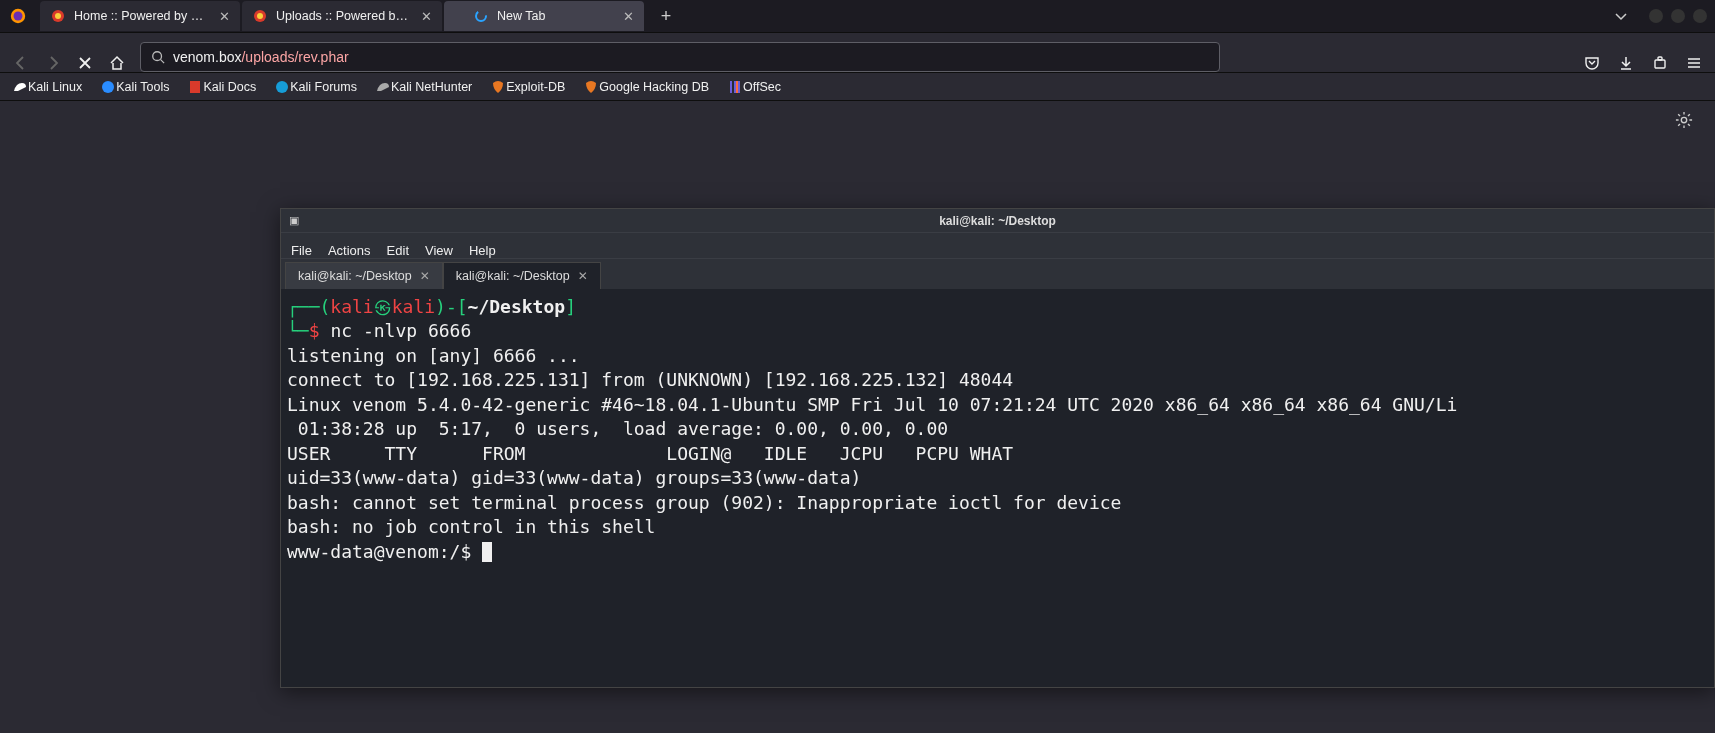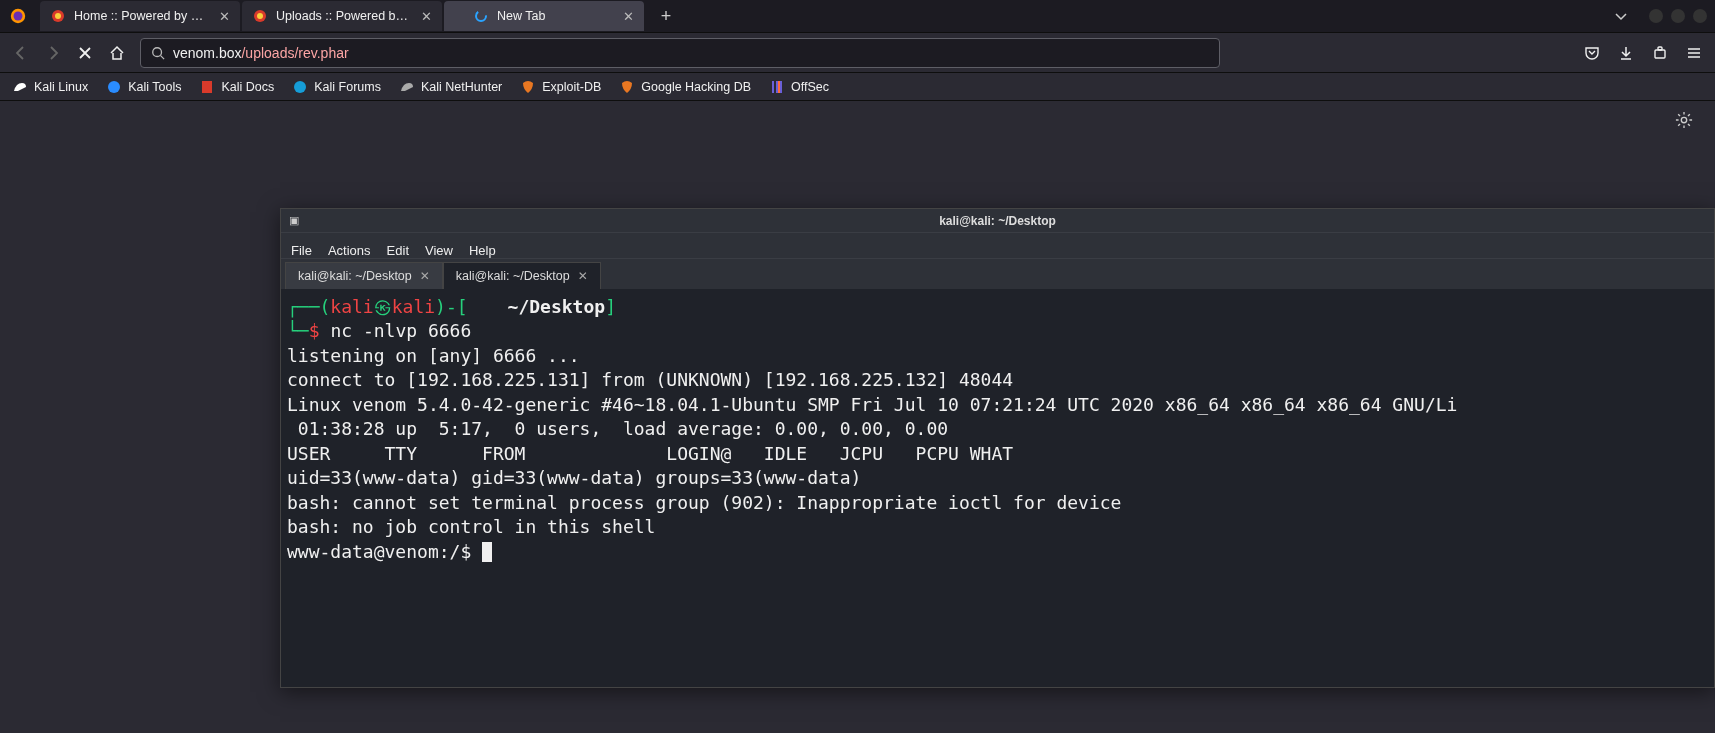--- a/index.html
+++ b/index.html
@@ -54,21 +54,21 @@
 .tab-overflow { width:28px; height:28px; display:flex; align-items:center; justify-content:center; color:#ccc; margin-right: 6px; cursor:pointer;}
 
 .win-controls { display:flex; gap:8px; padding:0 8px; }
 .win-circle { width:14px; height:14px; border-radius:50%; background:#333; }
 
 
 .nav-bar {
   height: 40px;
   background: #2b2a33;
   display: flex;
-  align-items: center;
+  align-items: flex-end;
   padding: 0 12px;
   gap: 14px;
   border-bottom: 1px solid #0e0e0e;
 }
 .nav-btn { width:18px; height:18px; display:flex; align-items:center; justify-content:center; color:#f0f0f0; cursor:pointer; }
 .nav-btn.disabled { color:#666; }
 .url-bar {
   flex: 1;
   max-width: 1080px;
   height: 30px;
@@ -87,21 +87,21 @@
 
 
 .bookmarks-bar {
   height: 28px;
   background: #2b2a33;
   display:flex; align-items:center;
   padding: 0 12px;
   gap: 18px;
   border-bottom: 1px solid #0e0e0e;
 }
-.bookmark { display:flex; align-items:center; gap:6px; color:#f0f0f0; font-size:12.5px; cursor:pointer; }
+.bookmark { display:flex; align-items:center; color:#f0f0f0; font-size:12.5px; cursor:pointer; }
 .bk-icon { width:16px; height:16px; display:flex; align-items:center; justify-content:center; }
 
 
 .content {
   position: absolute;
   top: 101px; left:0; right:0; bottom:0;
   background: #2b2a33;
 }
 .settings-gear { position:absolute; top:10px; right:22px; color:#ccc; cursor:pointer; }
 
@@ -183,21 +183,21 @@
   padding: 6px 6px;
   font-family: "Consolas","DejaVu Sans Mono","Monaco",monospace;
   font-size: 18px;
   line-height: 1.36;
   color:#f0f0f0;
   white-space: pre;
   overflow:hidden;
 }
 .t-green { color:#26d07c; }
 .t-blue { color:#ef4444; font-weight:400;}
-.t-white { color:#f0f0f0; font-weight:700;margin-left:40px;}
+.t-white { color:#f0f0f0; font-weight:700;}
 .cursor {
   display:inline-block; width:10px; height:20px; background:#f0f0f0;
   vertical-align:text-bottom;
 }
 
 svg { display:block; }
 </style>
 </head>
 <body>
 

